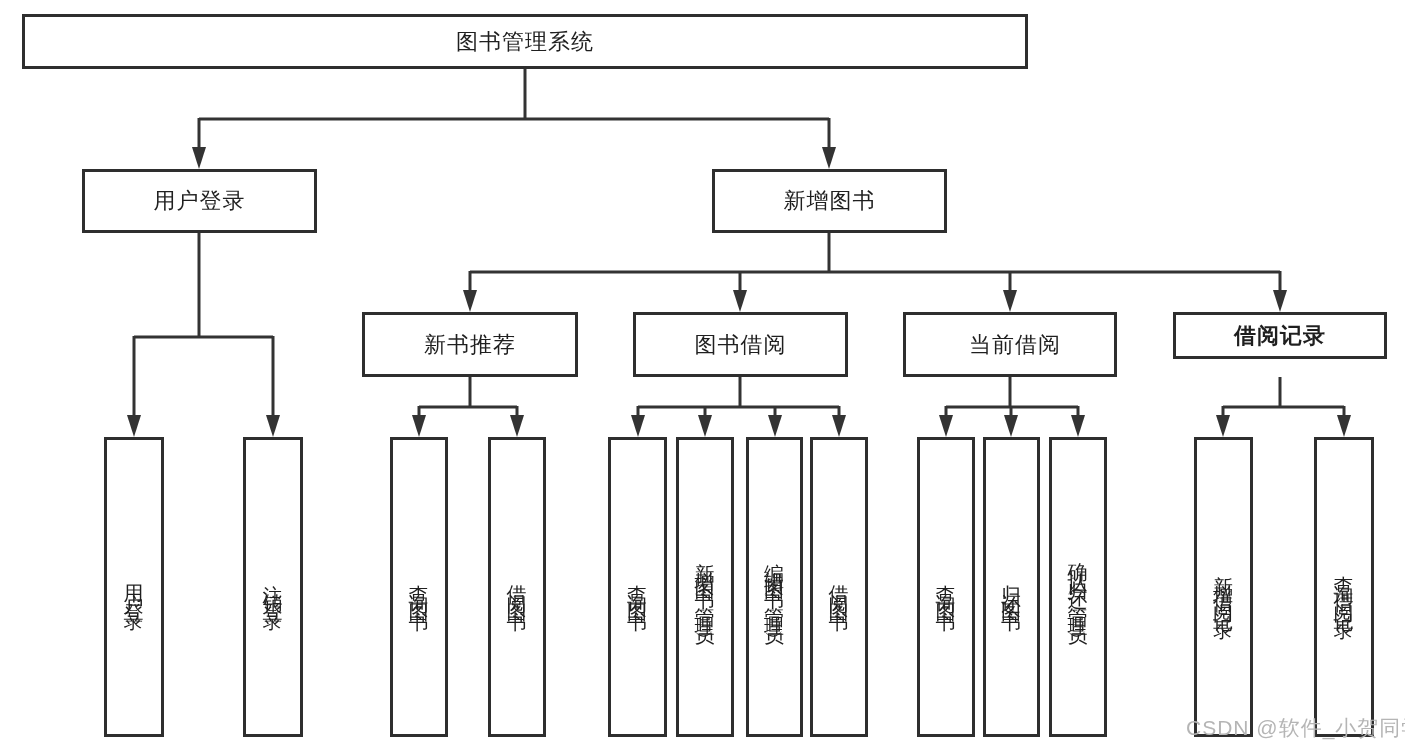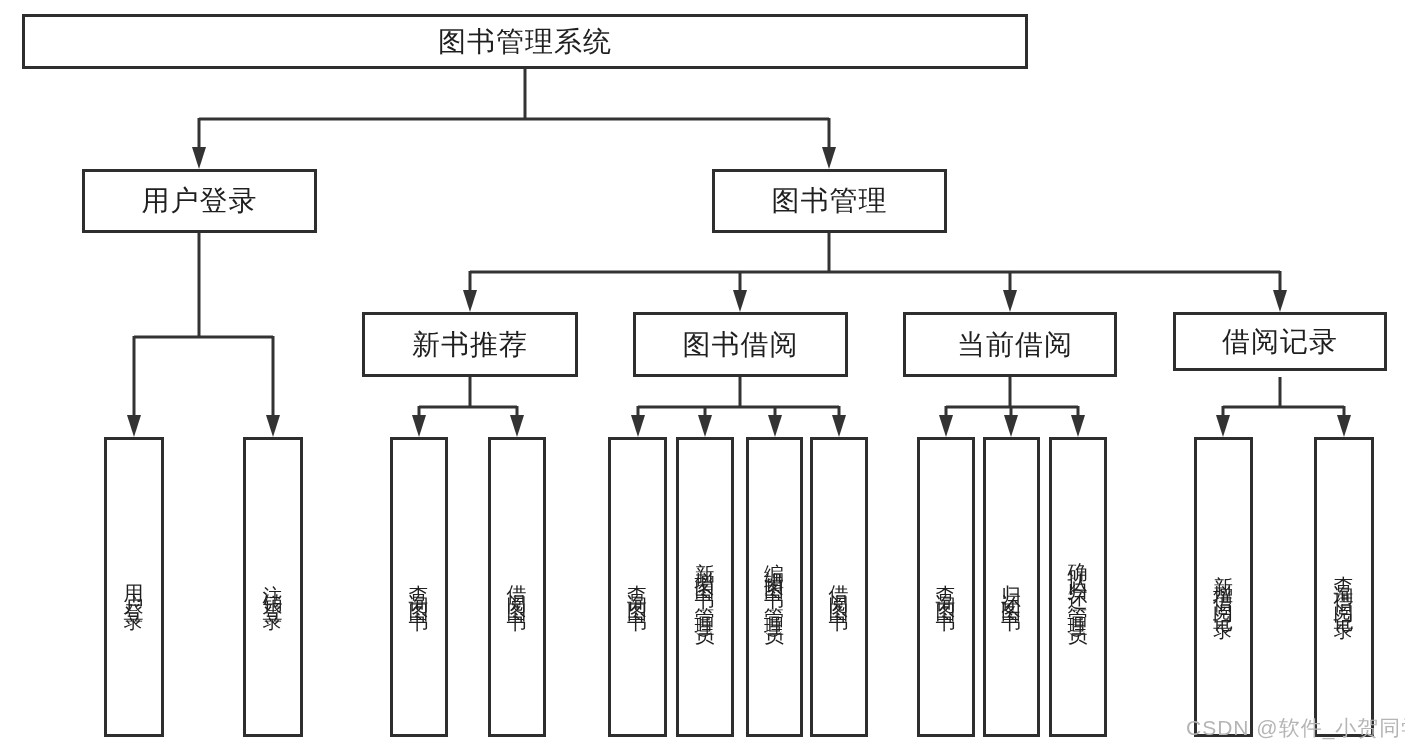--- a/index.html
+++ b/index.html
@@ -34,21 +34,21 @@
     position:absolute;
     border:3px solid var(--border);
     background:var(--background);
     display:flex;
     align-items:center;
     justify-content:center;
     z-index:2;
     text-align:center;
   }
   .hlabel{
-    font-size:28px;
+    font-size:22px;
     letter-spacing:1px;
     color:var(--text);
     line-height:1;
     white-space:nowrap;
     text-align:right;
   }
   .vlabel{
     writing-mode:vertical-rl;
     text-orientation:mixed;
     font-size:20px;
@@ -149,33 +149,33 @@
   </svg>
 
   <div class="box" style="left:22px;top:14px;width:1006px;height:55px;">
     <span class="hlabel">图书管理系统</span>
   </div>
 
   <div class="box" style="left:82px;top:169px;width:235px;height:64px;">
     <span class="hlabel">用户登录</span>
   </div>
   <div class="box" style="left:712px;top:169px;width:235px;height:64px;">
-    <span class="hlabel">图书管理</span>
+    <span class="hlabel">新增图书</span>
   </div>
 
   <div class="box" style="left:633px;top:312px;width:215px;height:65px;">
     <span class="hlabel">图书借阅</span>
   </div>
   <div class="box" style="left:362px;top:312px;width:216px;height:65px;">
     <span class="hlabel">新书推荐</span>
   </div>
   <div class="box" style="left:903px;top:312px;width:214px;height:65px;padding-left:10px;">
     <span class="hlabel">当前借阅</span>
   </div>
-  <div class="box" style="left:1173px;top:312px;width:214px;height:59px;">
+  <div class="box" style="left:1173px;top:312px;width:214px;height:47px;font-weight:bold;">
     <span class="hlabel">借阅记录</span>
   </div>
 
   <div class="box" style="left:104px;top:437px;width:60px;height:300px;">
     <span class="vlabel">用户登录</span>
   </div>
   <div class="box" style="left:243px;top:437px;width:60px;height:300px;">
     <span class="vlabel">注销登录</span>
   </div>
 

